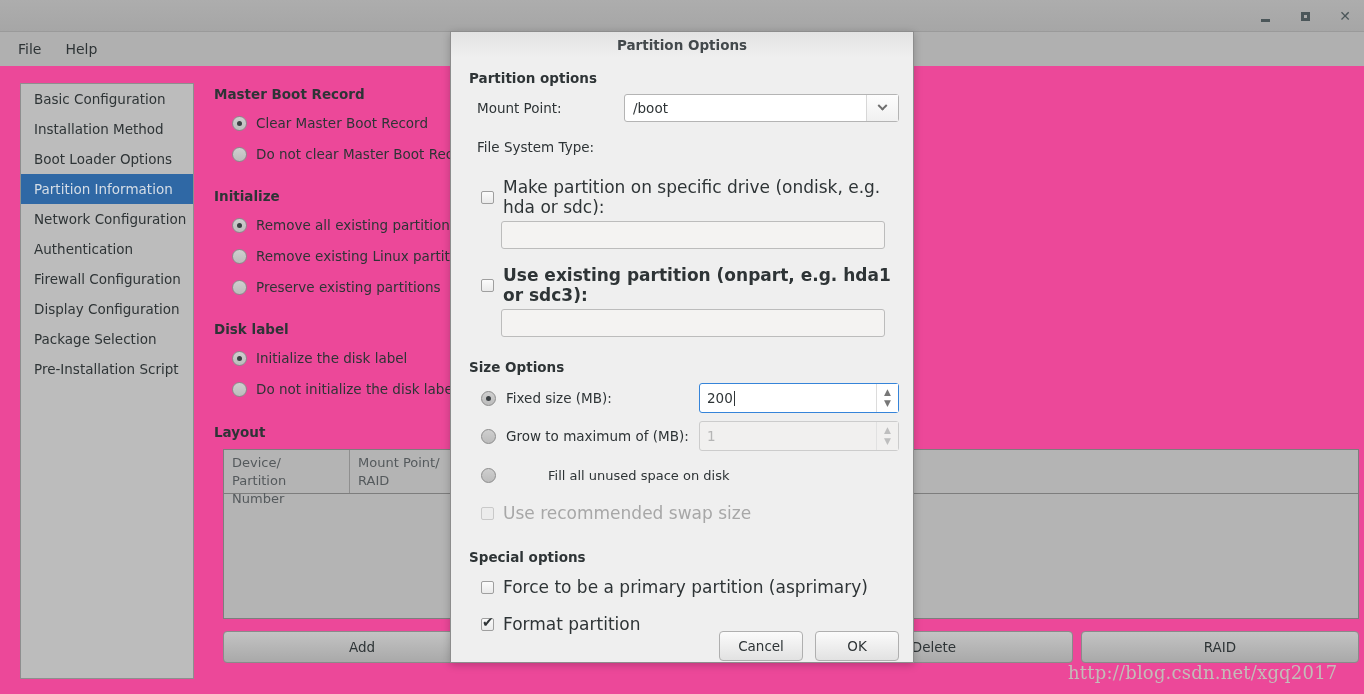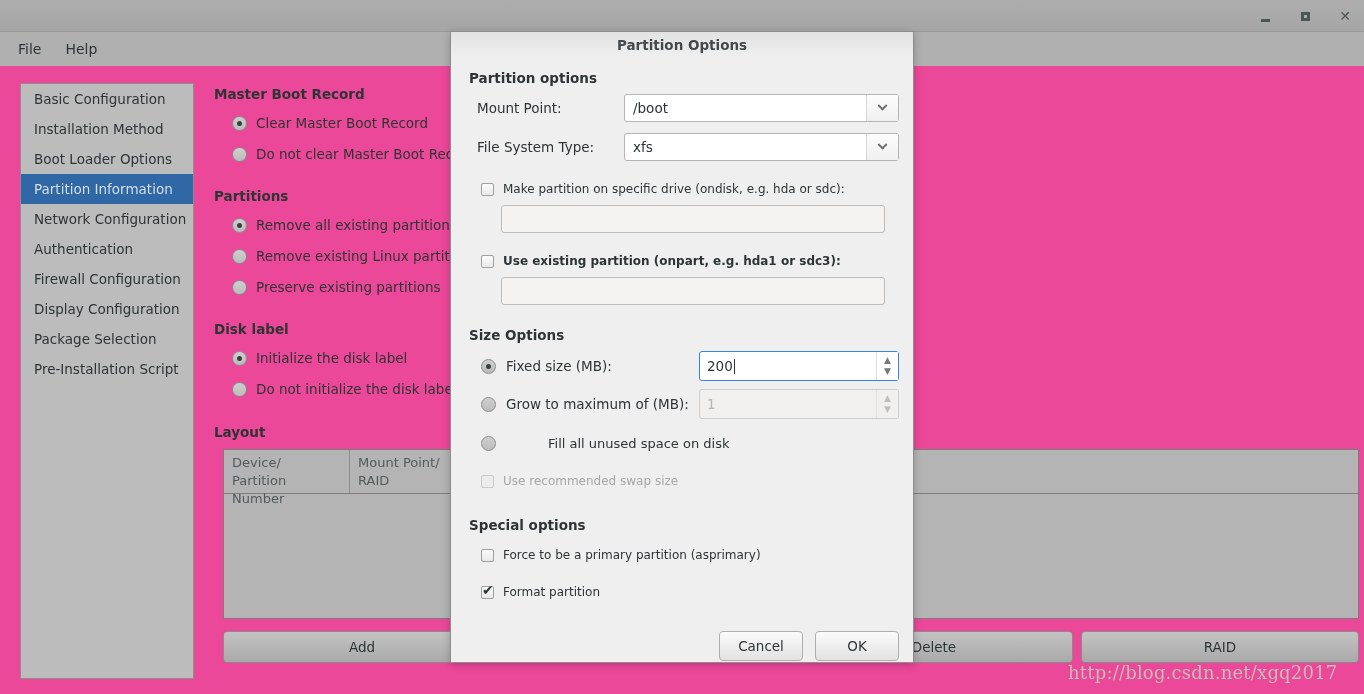--- a/index.html
+++ b/index.html
@@ -119,21 +119,21 @@
   .chk-row { display: flex; align-items: center; min-height: 24px; margin: 8px 0 4px 16px; }
   .chk {
     width: 13px; height: 13px; border: 1px solid #9f9f9f; border-radius: 2px;
     background: linear-gradient(to bottom, #fbfbfb, #eaeaea);
     margin-right: 9px; flex: 0 0 auto; position: relative;
   }
   .chk.on::after {
     content: "✔"; position: absolute; left: 0px; top: -4px;
     font-size: 14px; color: #2e3436; line-height: 1;
   }
-  .chk-row .lbl { font-size: 12px; }
+  .chk-row .lbl { font-size: 17px; }
   .chk-row.dim .lbl { color: #a7a7a7; }
   .chk-row.dim .chk { border-color: #c9c9c9; background: #ececec; }
 
   .text-input {
     height: 28px; background: #f4f3f2; border: 1px solid #bcbcbc; border-radius: 3px;
     margin: 2px 14px 2px 36px; font-size: 13.5px; padding: 0 8px; line-height: 26px; color: #2e3436;
   }
 
   .size-row { display: flex; align-items: center; height: 34px; margin-left: 16px; }
   .size-row .radio { margin-right: 10px; }
@@ -208,21 +208,21 @@
       <div class="radio-row">
         <span class="radio on"></span>
         <span class="lbl">Clear Master Boot Record</span>
       </div>
       <div class="radio-row" style="margin-top:7px;">
         <span class="radio"></span>
         <span class="lbl">Do not clear Master Boot Record</span>
       </div>
     </div>
 
-    <div class="grp-title" style="position:absolute;left:9px;top:122px;">Partitions</div>
+    <div class="grp-title" style="position:absolute;left:9px;top:122px;">Initialize</div>
     <div style="position:absolute;left:9px;top:147px;">
       <div class="radio-row">
         <span class="radio on"></span>
         <span class="lbl">Remove all existing partitions</span>
       </div>
       <div class="radio-row" style="margin-top:7px;">
         <span class="radio"></span>
         <span class="lbl">Remove existing Linux partitions</span>
       </div>
       <div class="radio-row" style="margin-top:7px;">
@@ -276,26 +276,20 @@
       <div class="combo">
         <span>/boot</span>
         <span class="arrow">
             <i class="chev"></i>
           </span>
       </div>
     </div>
 
     <div class="field-row">
       <div class="flabel">File System Type:</div>
-      <div class="combo">
-        <span>xfs</span>
-        <span class="arrow">
-            <i class="chev"></i>
-          </span>
-      </div>
     </div>
 
     <div class="chk-row" style="margin-top:14px;">
       <span class="chk"></span>
       <span class="lbl">Make partition on specific drive (ondisk, e.g. hda or sdc):</span>
     </div>
     <div class="text-input"></div>
 
     <div class="chk-row" style="margin-top:16px;font-weight:bold;">
       <span class="chk"></span>

